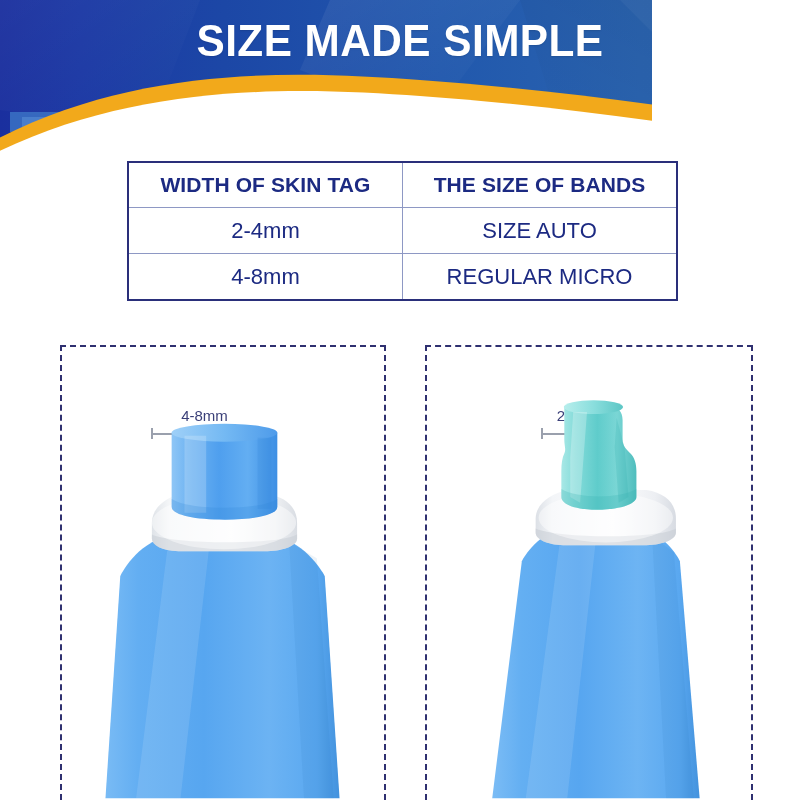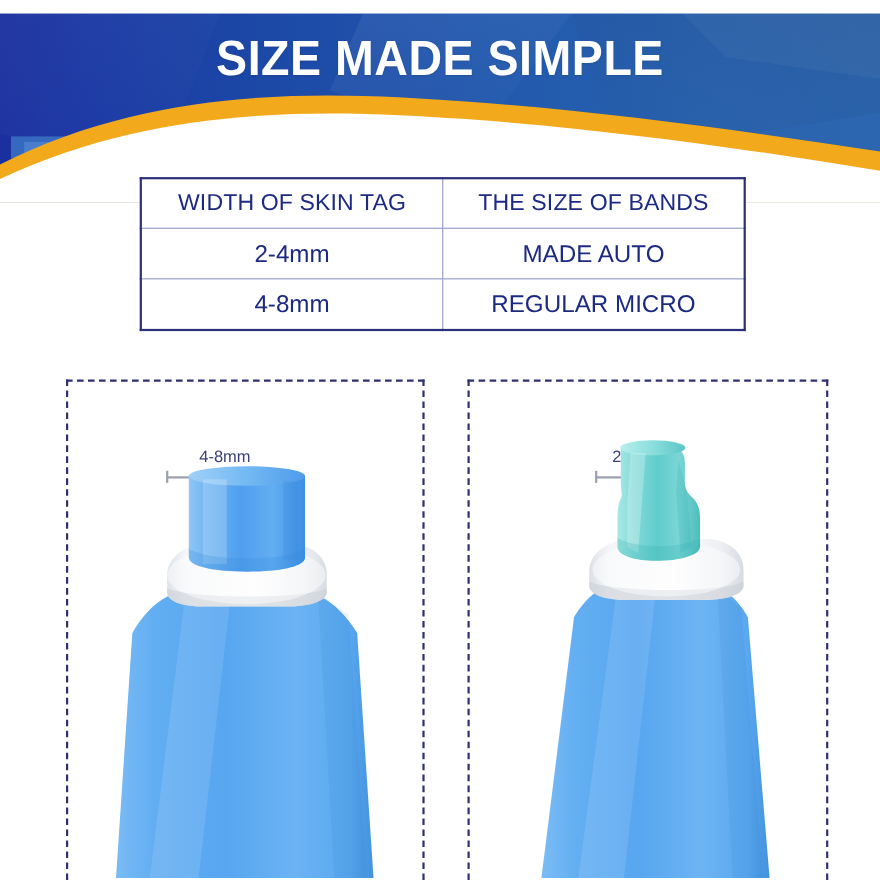--- a/index.html
+++ b/index.html
@@ -11,22 +11,22 @@
     width: 800px;
     height: 800px;
     overflow: hidden;
     font-family: "Liberation Sans", sans-serif;
     position: relative;
   }
 
   
   .banner {
     position: absolute;
-    left: 0; top: 12px;
-    width: 800px;
+    left: 0; top: 0;
+    width: 652px;
     height: 172px;
     overflow: hidden;
   }
   .banner-svg { position: absolute; left: 0; top: 0; }
   .banner-title {
     position: absolute;
     left: 0; top: 14px;
     width: 800px;
     text-align: center;
     color: #ffffff;
@@ -55,21 +55,21 @@
   .size-table td, .size-table th {
     border: 1px solid #8e98c4;
     text-align: center;
     color: #1c2a82;
     padding: 0;
     margin: 0;
   }
   .size-table th {
     height: 44px;
     font-size: 21px;
-    font-weight: normal;
+    font-weight: bold;
     letter-spacing: 0.1px;
   }
   .size-table td {
     height: 45px;
     font-size: 22px;
     font-weight: normal;
   }
   .size-table .col-a { width: 273px; }
   .size-table .col-b { width: 273px; margin-left: 8px; }
 
@@ -169,21 +169,21 @@
 </div>
 
 <table class="size-table">
   <tbody>
       <tr>
     <th class="col-a">WIDTH OF SKIN TAG</th>
     <th class="col-b">THE SIZE OF BANDS</th>
   </tr>
   <tr>
     <td>2-4mm</td>
-    <td>MADE AUTO</td>
+    <td>SIZE AUTO</td>
   </tr>
   <tr>
     <td>4-8mm</td>
     <td>REGULAR MICRO</td>
   </tr>
 </tbody>
   </table>
 
 <div class="panel panel-left">
   <div class="dim" style="left:89px; top:60px; width:107px;">

